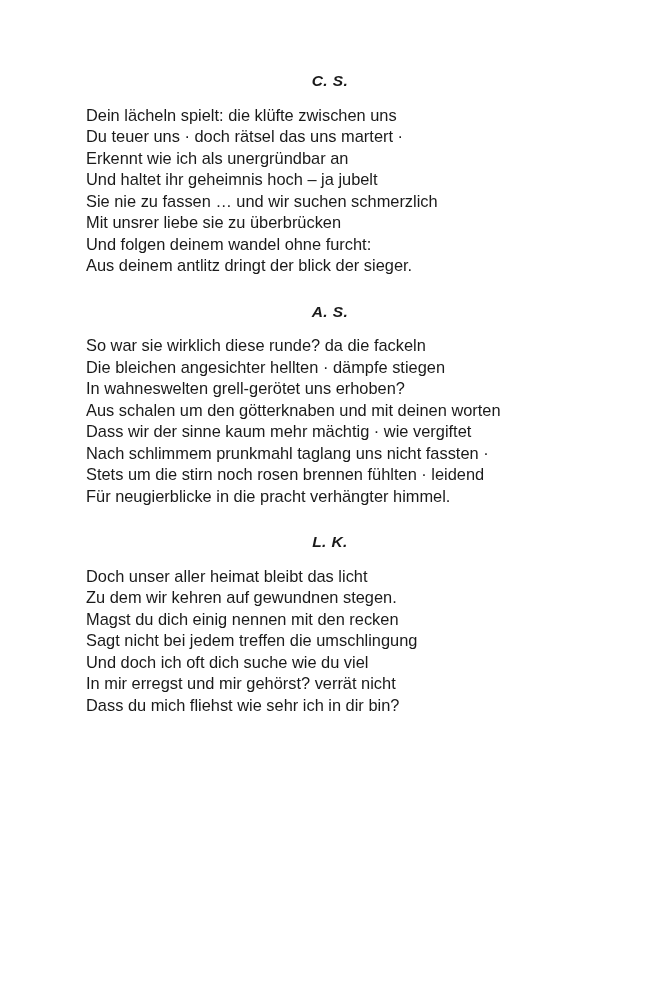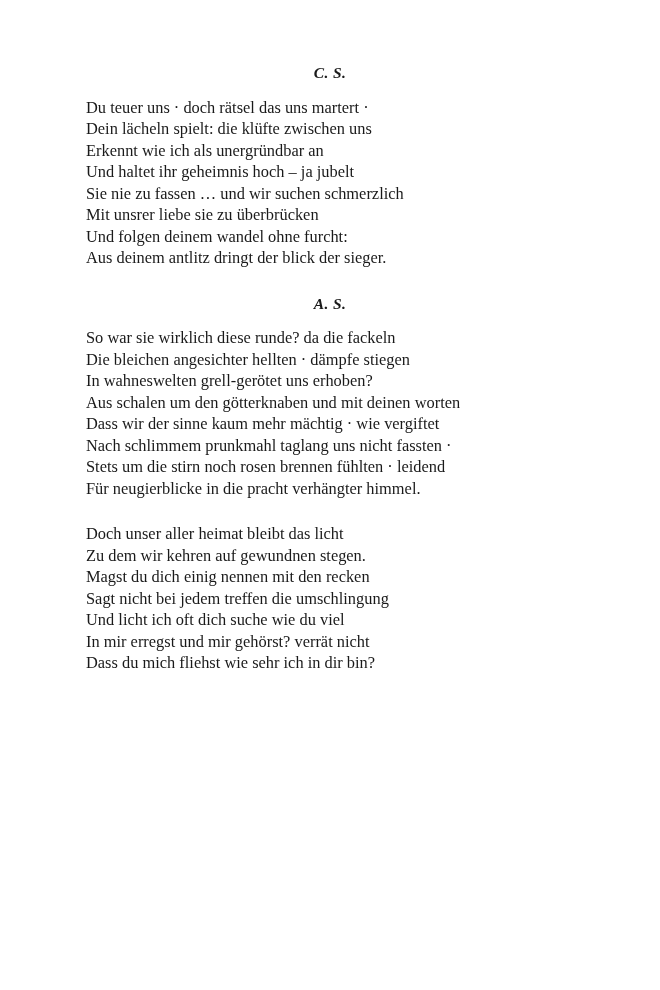--- a/index.html
+++ b/index.html
@@ -6,23 +6,23 @@
   html, body {
     margin: 0;
     padding: 0;
     background: #ffffff;
   }
   .page {
     position: relative;
     width: 660px;
     height: 830px;
     background: #ffffff;
-    margin: 0 auto;
+    margin: 8px auto;
     overflow: hidden;
-    font-family: Liberation Serif, serif;
+    font-family: Liberation Sans, sans-serif;
     color: #1a1a1a;
     -webkit-font-smoothing: antialiased;
   }
 
   .content {
     position: absolute;
     left: 86px;
     top: 62px;
     width: 490px;
   }
@@ -73,22 +73,22 @@
 </style>
 </head>
 <body>
 
 <div class="page">
 
   <div class="content" id="content">
       <div class="poem">
         <div class="poem-heading">C. S.</div>
         <div class="stanza">
+          <div class="verse-line">Dein lächeln spielt: die klüfte zwischen uns</div>
           <div class="verse-line">Du teuer uns · doch rätsel das uns martert ·</div>
-          <div class="verse-line">Dein lächeln spielt: die klüfte zwischen uns</div>
           <div class="verse-line">Erkennt wie ich als unergründbar an</div>
           <div class="verse-line">Und haltet ihr geheimnis hoch – ja jubelt</div>
           <div class="verse-line">Sie nie zu fassen … und wir suchen schmerzlich</div>
           <div class="verse-line">Mit unsrer liebe sie zu überbrücken</div>
           <div class="verse-line">Und folgen deinem wandel ohne furcht:</div>
           <div class="verse-line">Aus deinem antlitz dringt der blick der sieger.</div>
         </div>
       </div>
       <div class="poem">
         <div class="poem-heading">A. S.</div>
@@ -97,26 +97,27 @@
           <div class="verse-line">Die bleichen angesichter hellten · dämpfe stiegen</div>
           <div class="verse-line">In wahneswelten grell-gerötet uns erhoben?</div>
           <div class="verse-line">Aus schalen um den götterknaben und mit deinen worten</div>
           <div class="verse-line">Dass wir der sinne kaum mehr mächtig · wie vergiftet</div>
           <div class="verse-line">Nach schlimmem prunkmahl taglang uns nicht fassten ·</div>
           <div class="verse-line">Stets um die stirn noch rosen brennen fühlten · leidend</div>
           <div class="verse-line">Für neugierblicke in die pracht verhängter himmel.</div>
         </div>
       </div>
       <div class="poem">
+        <div class="poem-heading">L. K.</div>
         <div class="stanza">
           <div class="verse-line">Doch unser aller heimat bleibt das licht</div>
           <div class="verse-line">Zu dem wir kehren auf gewundnen stegen.</div>
           <div class="verse-line">Magst du dich einig nennen mit den recken</div>
           <div class="verse-line">Sagt nicht bei jedem treffen die umschlingung</div>
-          <div class="verse-line">Und licht ich oft dich suche wie du viel</div>
+          <div class="verse-line">Und doch ich oft dich suche wie du viel</div>
           <div class="verse-line">In mir erregst und mir gehörst? verrät nicht</div>
           <div class="verse-line">Dass du mich fliehst wie sehr ich in dir bin?</div>
         </div>
       </div>
     </div>
 
   <div class="page-number">33</div>
 
 </div>
 

